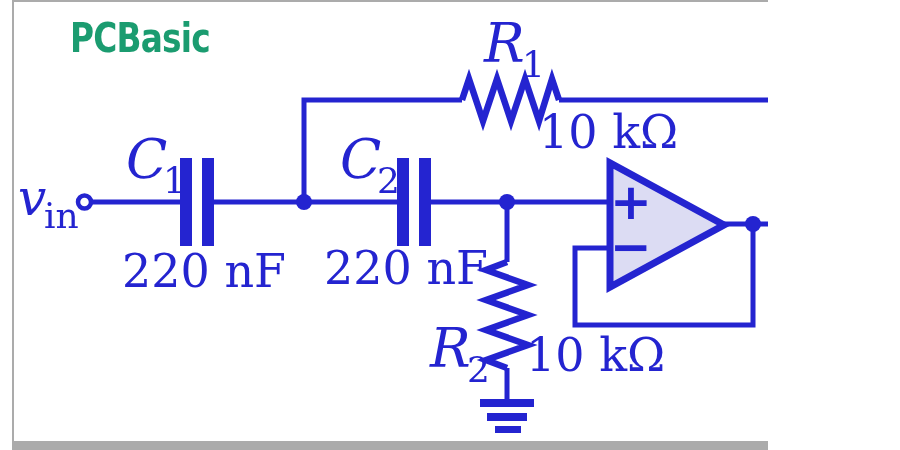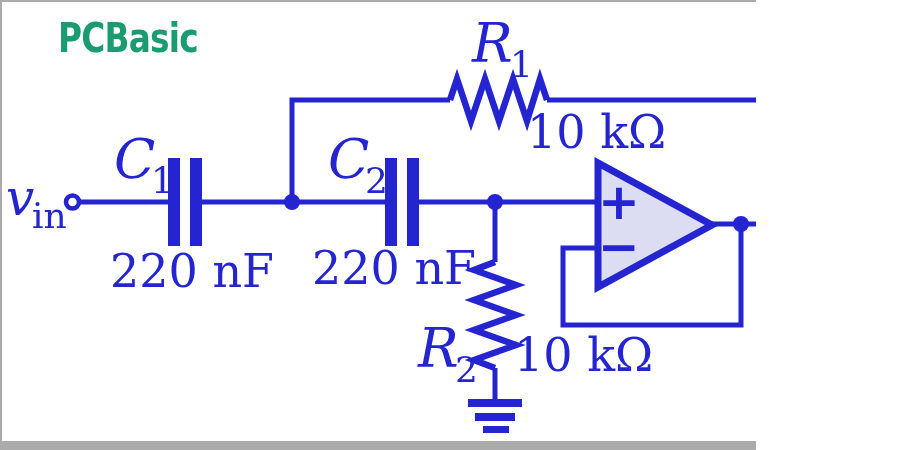--- a/index.html
+++ b/index.html
@@ -1,16 +1,16 @@
 <!DOCTYPE html>
 <html><head>
 <meta charset="utf-8">
 <style>
   html, body { margin:0; padding:0; background:#ffffff; }
-  .stage { width:756px; height:450px; position:relative; overflow:hidden; }
+  .stage { width:756px; height:450px; position:relative; overflow:hidden;padding-left:12px; }
   svg { display:block; }
 
   .frame-band { fill:#ababab; }
   .canvas-bg  { fill:#ffffff; }
 
   .wire  { stroke:#2424d0; stroke-width:5;   fill:none; stroke-linejoin:miter; }
   .zig   { stroke:#2424d0; stroke-width:6.5; fill:none; stroke-linejoin:miter; stroke-miterlimit:12; }
   .plate { fill:#2424d0; }
   .dot   { fill:#2424d0; }
   .term  { fill:#ffffff; stroke:#2424d0; stroke-width:4.5; }

